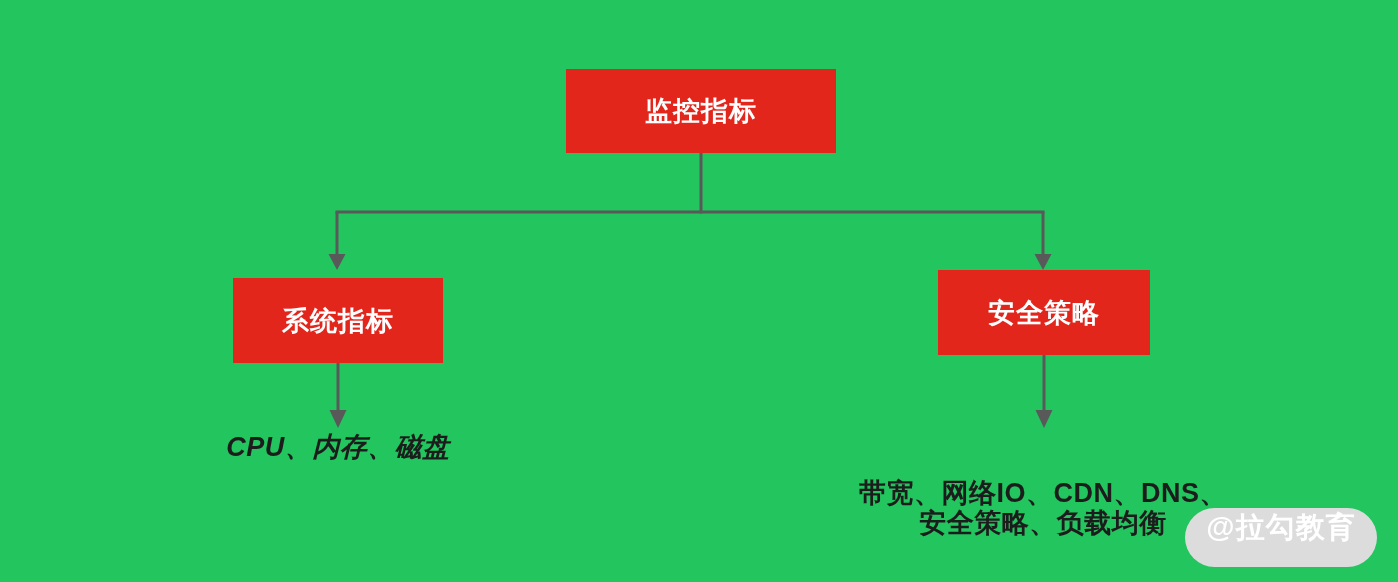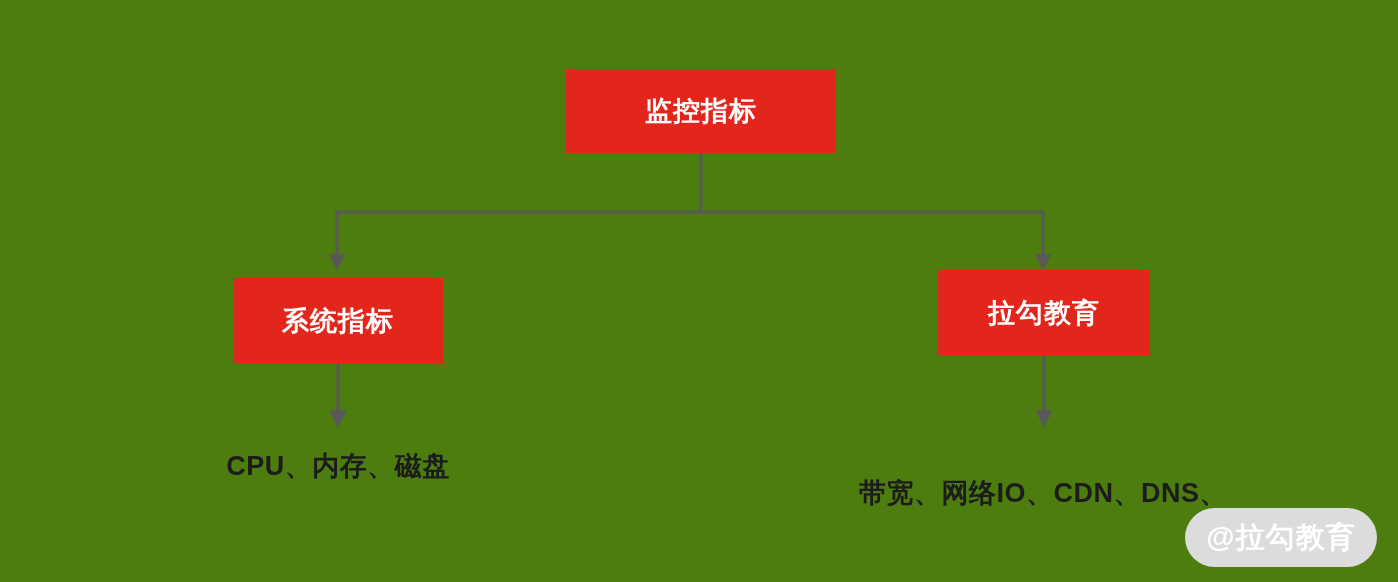--- a/index.html
+++ b/index.html
@@ -7,21 +7,21 @@
     --node-text:#ffffff;
     --line-gray:#595959;
     --leaf-text:#1c1c1c;
     --watermark-bg:#dcdcdc;
     --watermark-text:#ffffff;
   }
   html,body{margin:0;padding:0;background:#ffffff;}
   .canvas{
     position:relative;
     width:1398px;height:582px;
-    background:#4d7c0f;
+    background:#22c55e;
     font-family:"Liberation Sans", sans-serif;
     overflow:hidden;
   }
   svg.connectors{
     position:absolute;left:0;top:0;width:1398px;height:582px;
     pointer-events:none;
   }
   svg.connectors line{stroke:var(--line-gray);stroke-width:3;}
   svg.connectors polygon{fill:var(--line-gray);}
   .node{
@@ -35,28 +35,28 @@
   .node-root{left:566px;top:69px;width:270px;height:84px;}
   .node-system{left:233px;top:270px;width:210px;height:85px;margin-top:8px;}
   .node-network{left:938px;top:270px;width:212px;height:85px;}
   .leaf{
     position:absolute;
     color:var(--leaf-text);
     font-size:27px;font-weight:bold;
     text-align:center;line-height:30px;
     letter-spacing:0.5px;
   }
-  .leaf-system{left:178px;top:451px;width:320px;}
+  .leaf-system{left:178px;top:432px;width:320px;font-style:italic;}
   .leaf-network{left:843px;top:438px;width:400px;margin-top:40px;}
   .watermark{
     position:absolute;
     left:1185px;top:508px;width:192px;height:59px;
     background:var(--watermark-bg);
     border-radius:30px;
-    display:flex;align-items:center;justify-content:center;
+    display:flex;align-items:flex-start;justify-content:center;
     color:var(--watermark-text);
     font-size:29px;font-weight:bold;
     letter-spacing:1px;
   }
 </style>
 </head>
 <body>
 
 <div class="canvas">
 
@@ -75,28 +75,29 @@
 
   <div class="node node-root">
     <span>监控指标</span>
   </div>
 
   <div class="node node-system">
     <span>系统指标</span>
   </div>
 
   <div class="node node-network">
-    <span>拉勾教育</span>
+    <span>安全策略</span>
   </div>
 
   <div class="leaf leaf-system">
     <span>CPU、内存、磁盘</span>
   </div>
 
   <div class="leaf leaf-network">
     <div>带宽、网络IO、CDN、DNS、</div>
+    <div>安全策略、负载均衡</div>
   </div>
 
   <div class="watermark">
     <span>@拉勾教育</span>
   </div>
 
 </div>
 
 </body></html>

